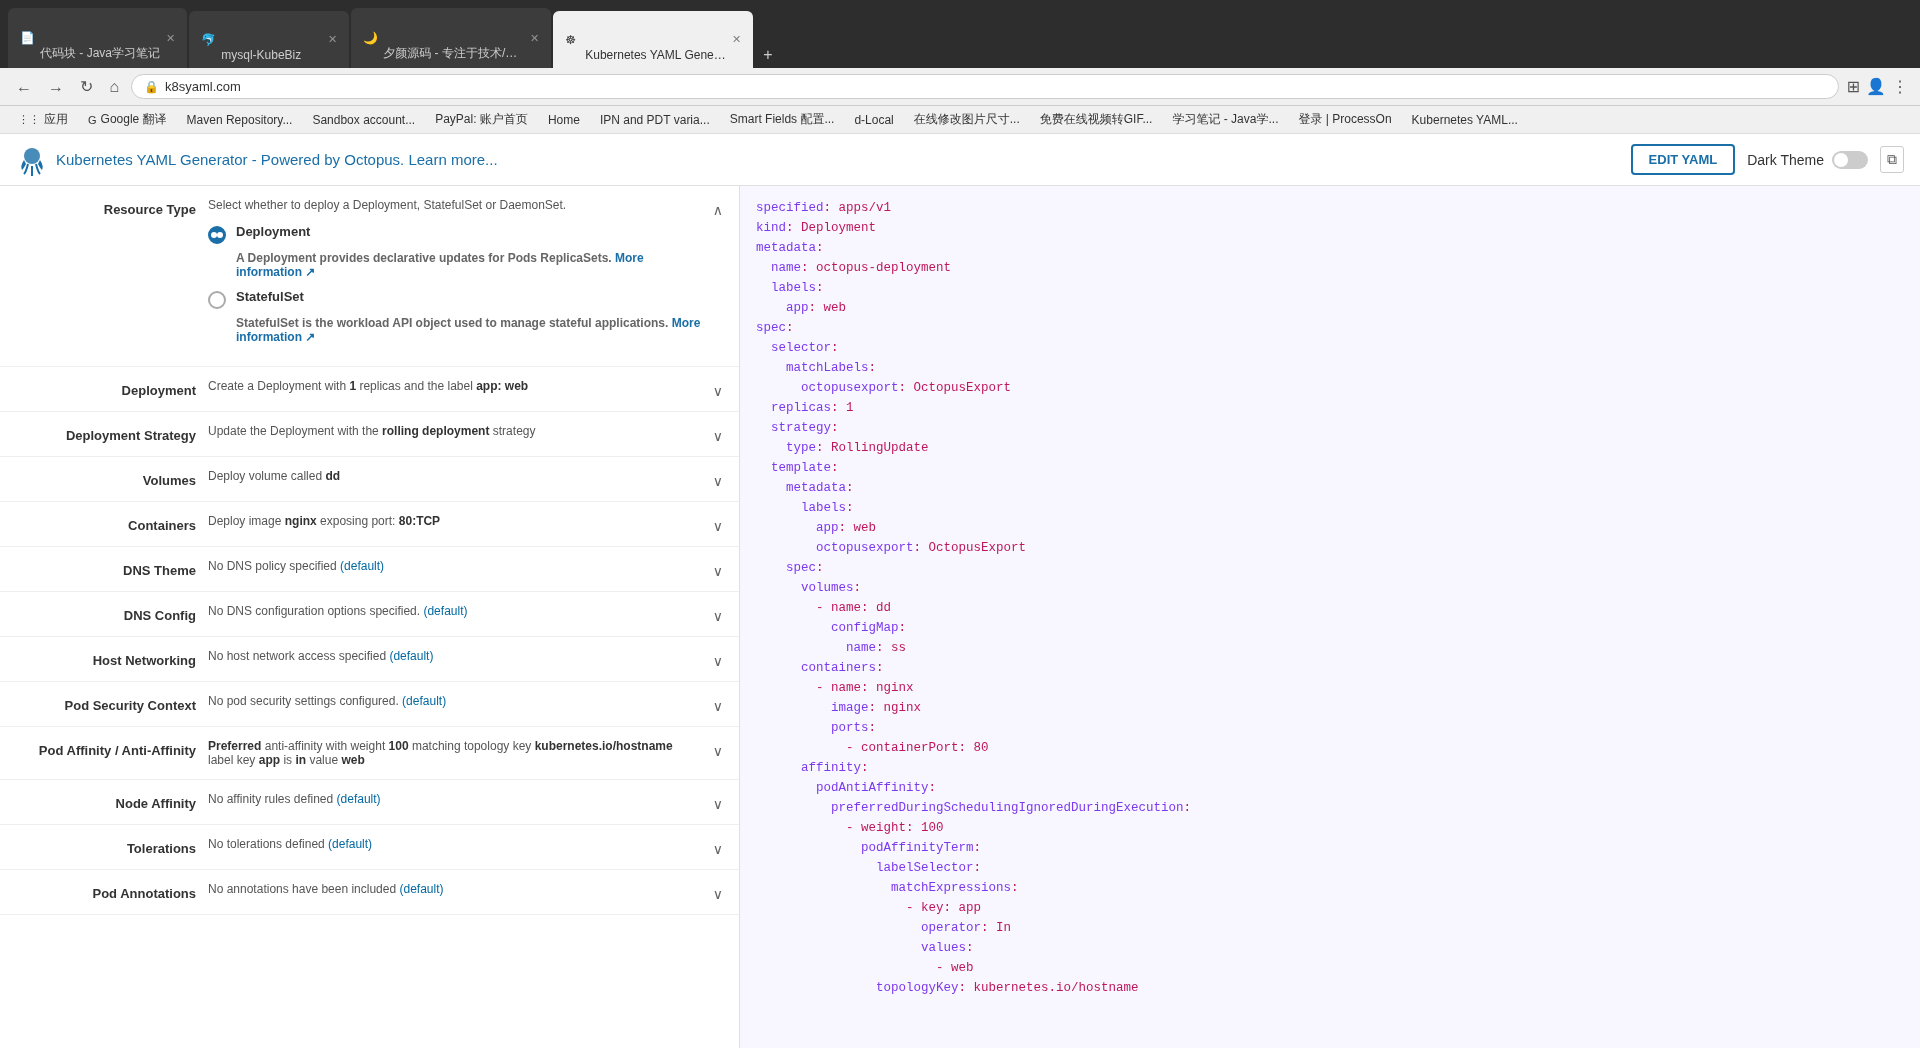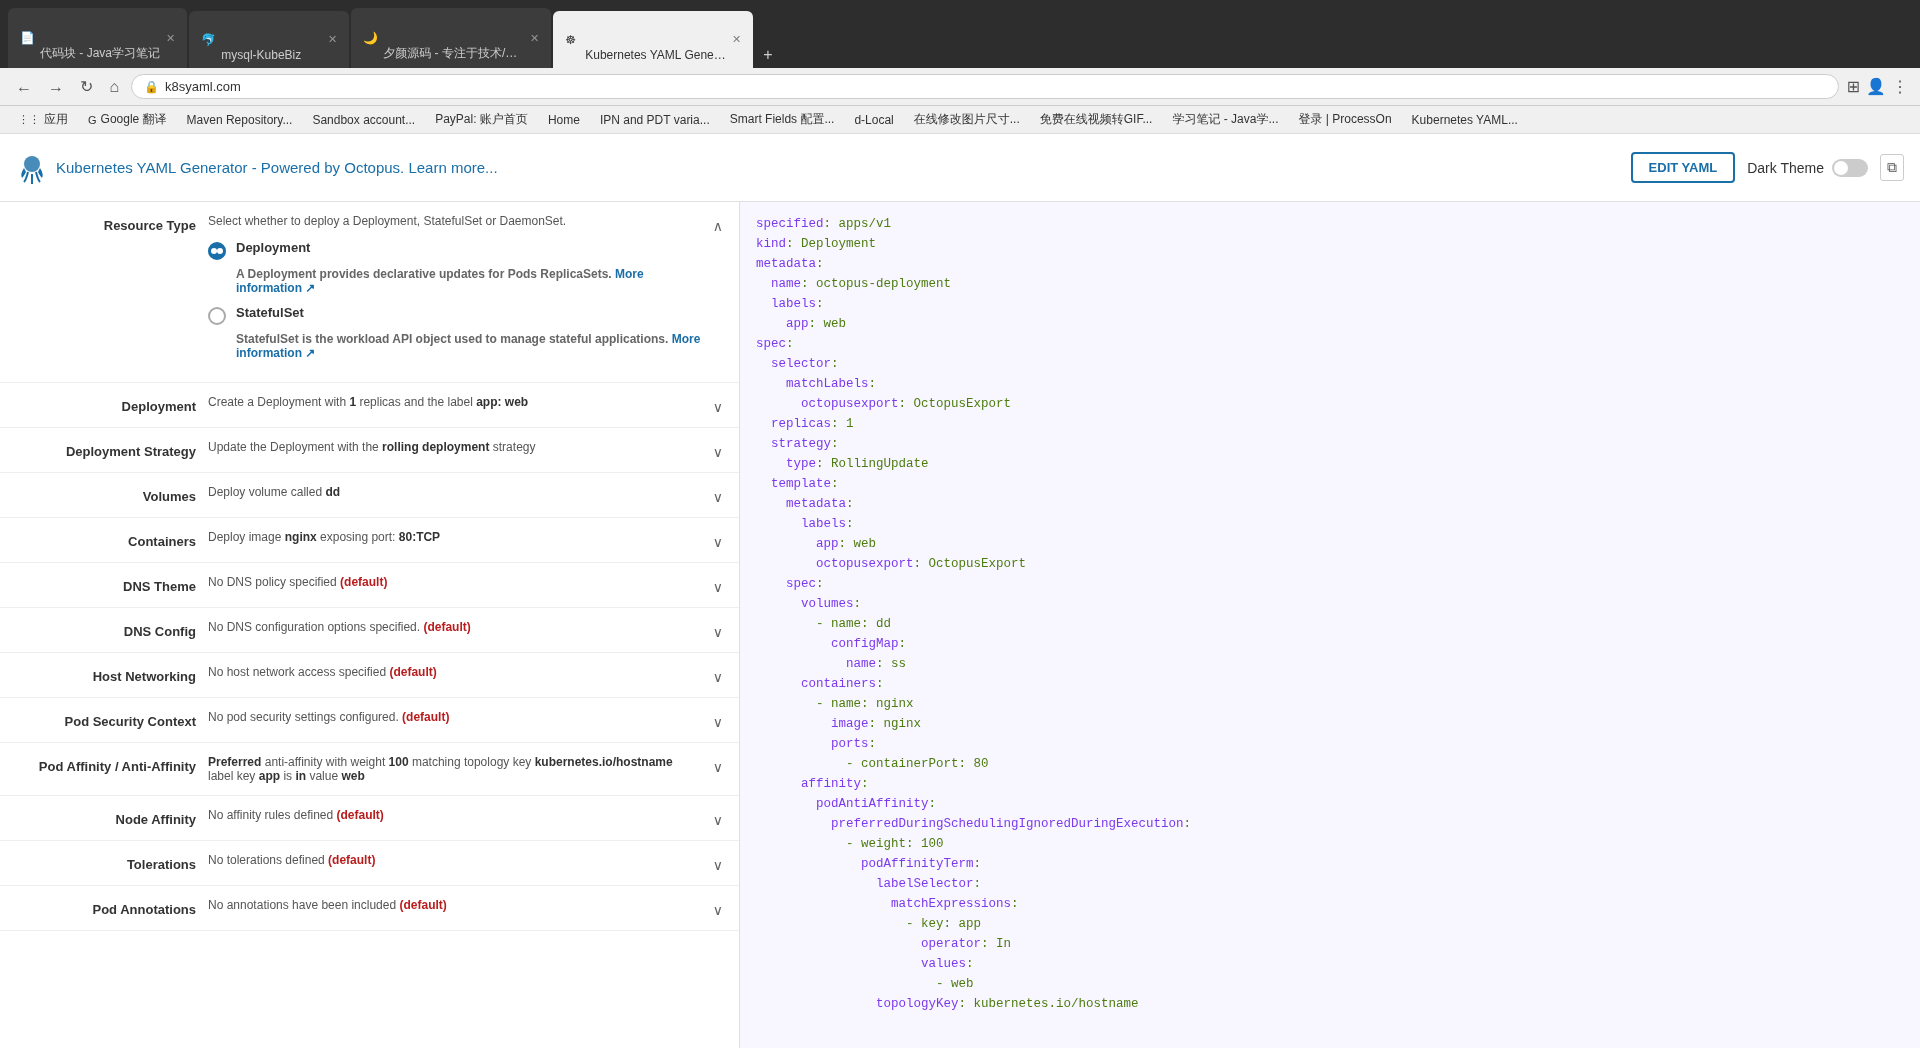--- a/index.html
+++ b/index.html
@@ -21,21 +21,21 @@
     .address-lock { color: #555; font-size: 12px; }
     .address-text { flex: 1; }
     .nav-actions { display: flex; gap: 6px; align-items: center; }
     .nav-icon-btn { background: none; border: none; cursor: pointer; color: #555; font-size: 16px; }
 
     .bookmarks-bar { display: flex; align-items: center; padding: 3px 12px; gap: 8px; background: #f0f0f0; border-bottom: 1px solid #ddd; font-size: 12px; }
     .bookmark-item { display: flex; align-items: center; gap: 4px; padding: 2px 6px; border-radius: 3px; cursor: pointer; color: #333; white-space: nowrap; }
     .bm-icon { font-size: 11px; }
 
     
-    .app-header { display: flex; align-items: center; padding: 0 16px; height: 68px; background: #fff; border-bottom: 1px solid #e0e0e0; }
+    .app-header { display: flex; align-items: center; padding: 0 16px; height: 52px; background: #fff; border-bottom: 1px solid #e0e0e0; }
     .app-logo { display: flex; align-items: center; gap: 8px; color: #1a6fa8; font-size: 15px; font-weight: 500; flex: 1; }
     .logo-icon { width: 32px; height: 32px; }
     .app-header-actions { display: flex; align-items: center; gap: 12px; }
     .edit-yaml-btn { background: #fff; border: 2px solid #1a6fa8; color: #1a6fa8; padding: 6px 16px; border-radius: 4px; font-size: 13px; font-weight: 600; cursor: pointer; }
     .dark-theme-area { display: flex; align-items: center; gap: 8px; font-size: 14px; color: #333; }
     .toggle-switch { width: 36px; height: 18px; background: #ccc; border-radius: 9px; position: relative; cursor: pointer; }
     .toggle-knob { width: 14px; height: 14px; background: #fff; border-radius: 50%; position: absolute; top: 2px; left: 2px; }
     .copy-btn { background: none; border: 1px solid #ccc; border-radius: 3px; padding: 4px 6px; cursor: pointer; font-size: 14px; color: #555; }
 
     
@@ -55,27 +55,27 @@
     .radio-btn { width: 18px; height: 18px; border-radius: 50%; border: 2px solid #1a6fa8; background: #fff; flex-shrink: 0; margin-top: 2px; display: flex; align-items: center; justify-content: center; cursor: pointer; }
     .radio-btn.selected { background: #1a6fa8; }
     .radio-btn.selected::after { content: ''; width: 6px; height: 6px; border-radius: 50%; background: #fff; }
     .radio-label-wrap { }
     .radio-title { font-weight: 600; color: #333; font-size: 13px; }
     .radio-desc { color: #666; font-size: 12px; margin-top: 12px; font-weight: bold; }
     .radio-desc a { color: #1a6fa8; text-decoration: none; }
 
     .section-text { color: #555; font-size: 12px; flex: 1; }
     .section-text strong { color: #333; font-weight: 700; }
-    .section-text .default { color: #b91c1c; font-weight: bold; }
+    .section-text .default { color: #0369a1; }
 
     
     .right-panel { flex: 1; background: #f8f6ff; overflow-y: auto; padding: 12px 16px; font-family: 'Courier New', Courier, monospace; font-size: 12.5px; line-height: 1.6; }
     .yaml-line { white-space: pre; }
     .y-key { color: #7c3aed; }
-    .y-val { color: #4d7c0f; margin-top: 32px; }
+    .y-val { color: #be185d; margin-top: 32px; }
 
     
     .left-panel::-webkit-scrollbar { width: 6px; }
     .left-panel::-webkit-scrollbar-track { background: #f0f0f0; }
     .left-panel::-webkit-scrollbar-thumb { background: #ccc; border-radius: 3px; }
   </style>
 </head>
 <body>
 
 <div class="browser-chrome">

